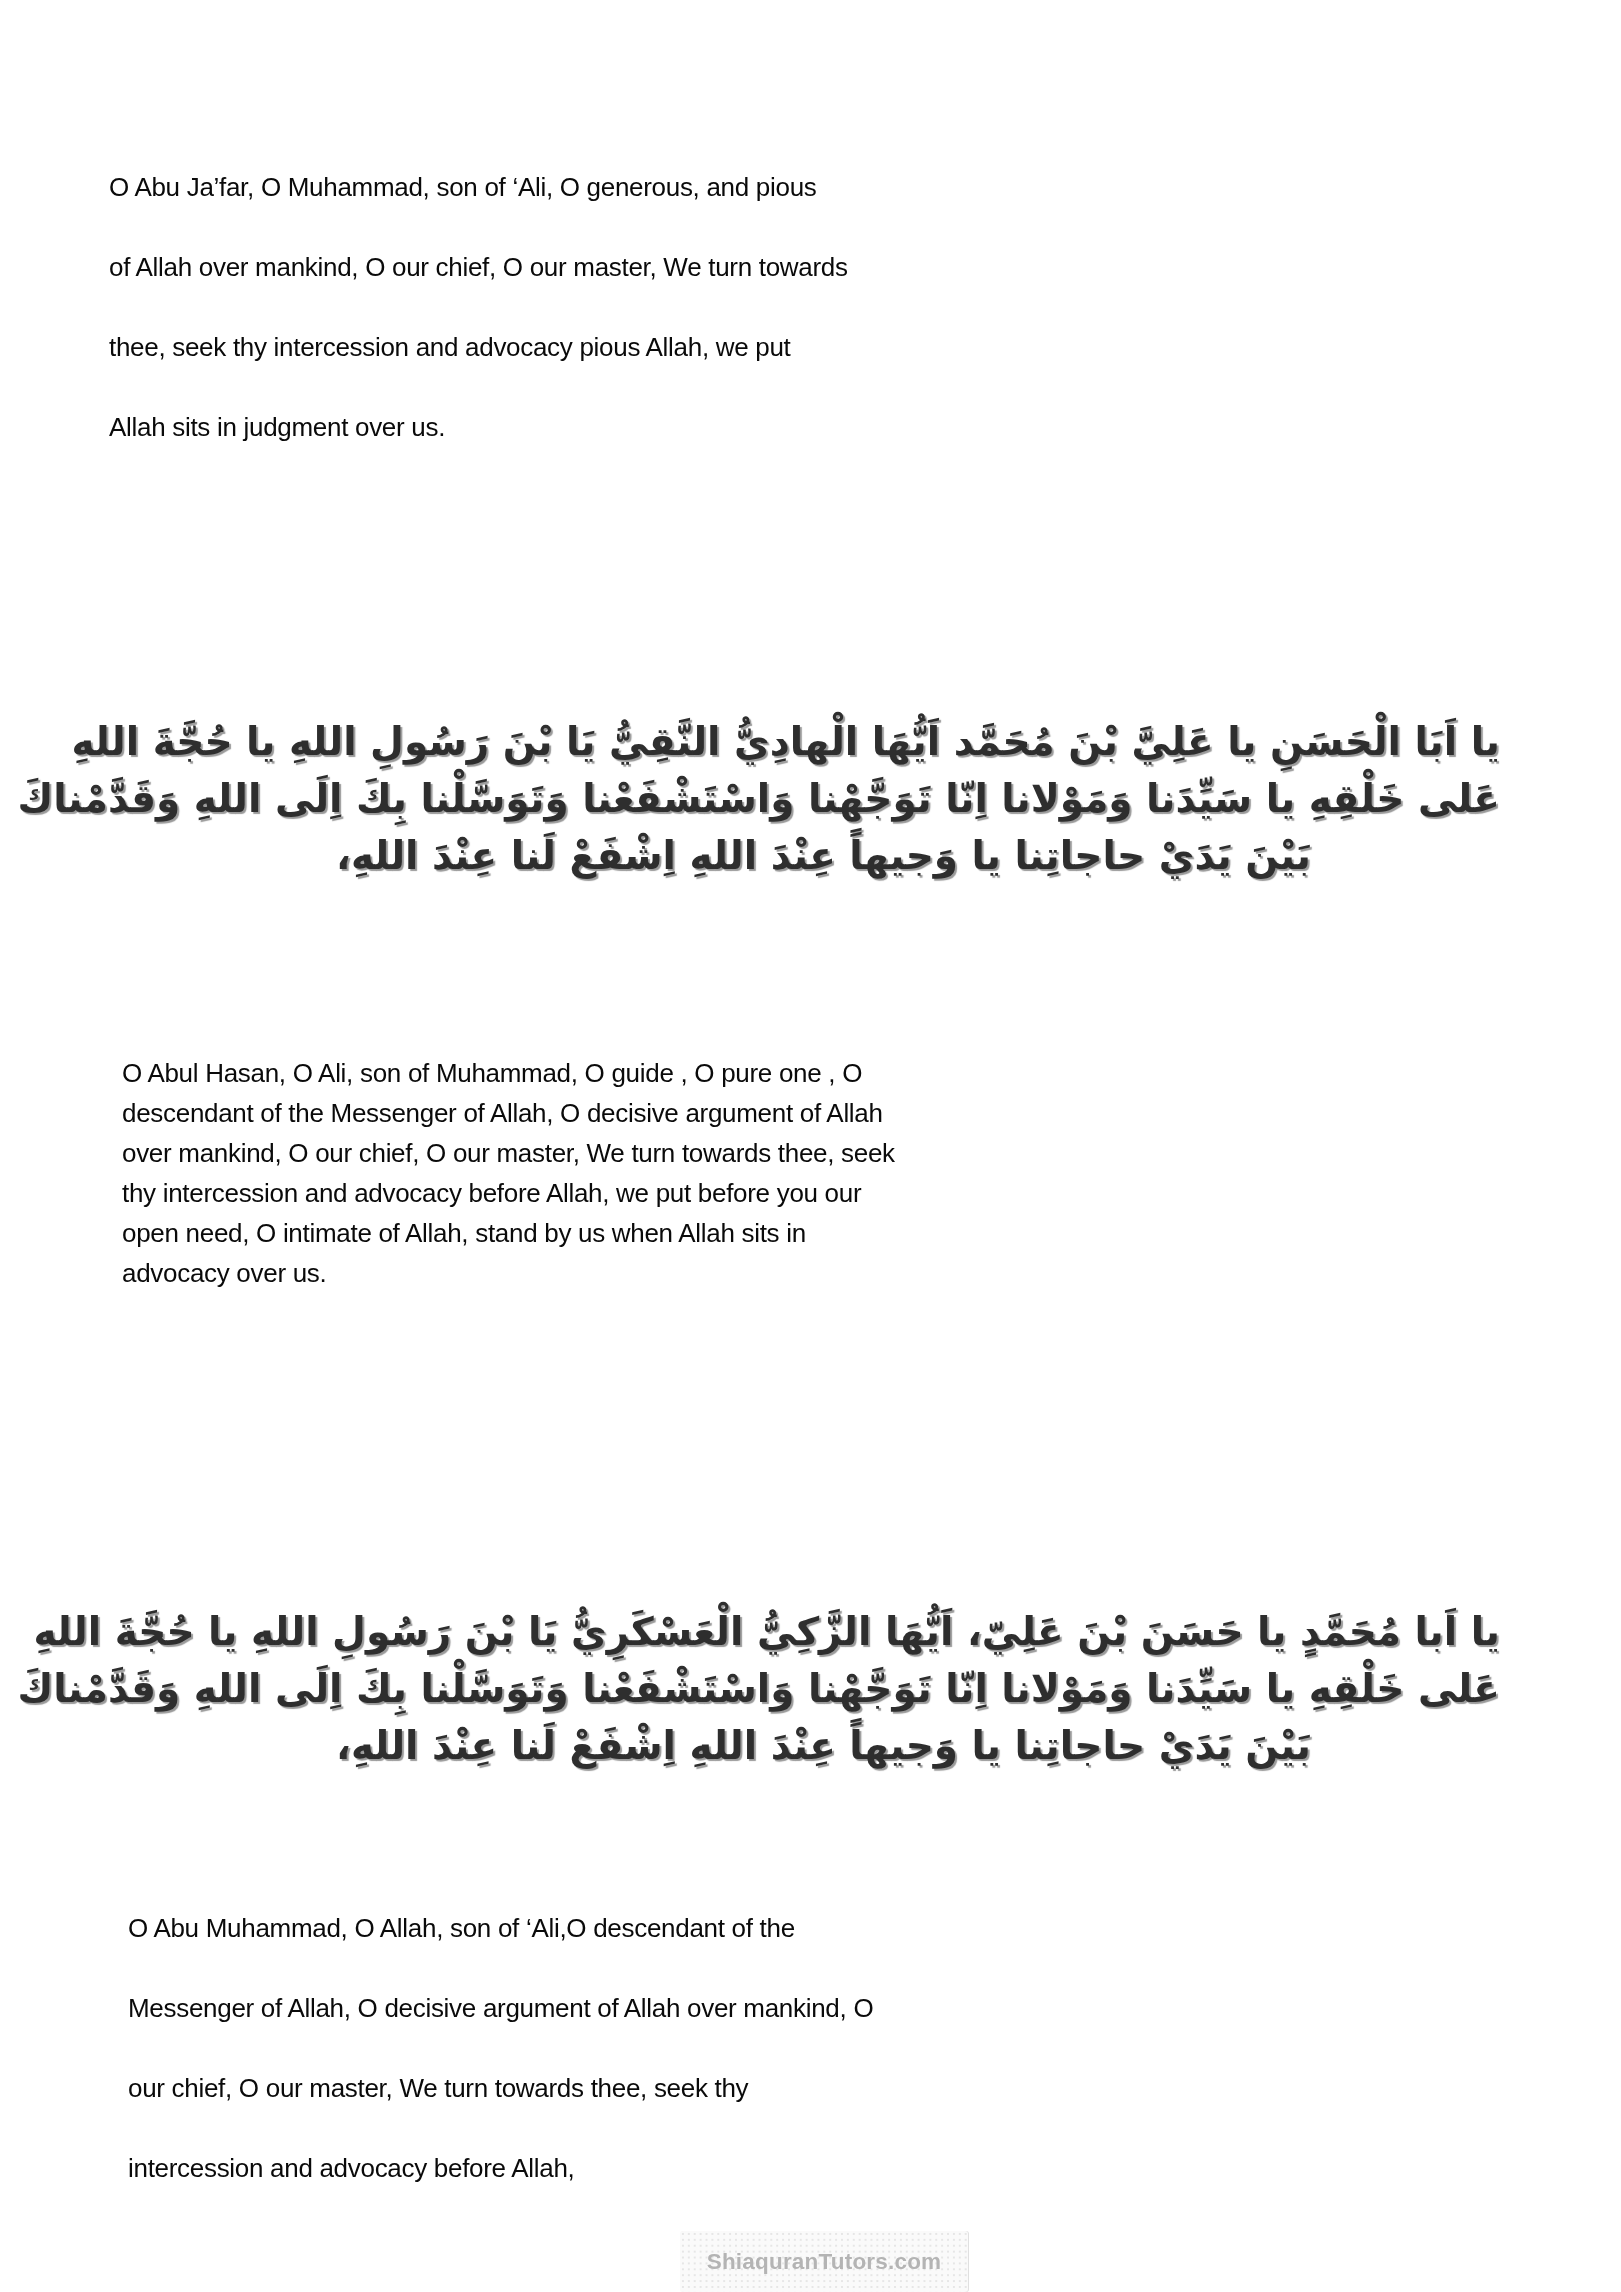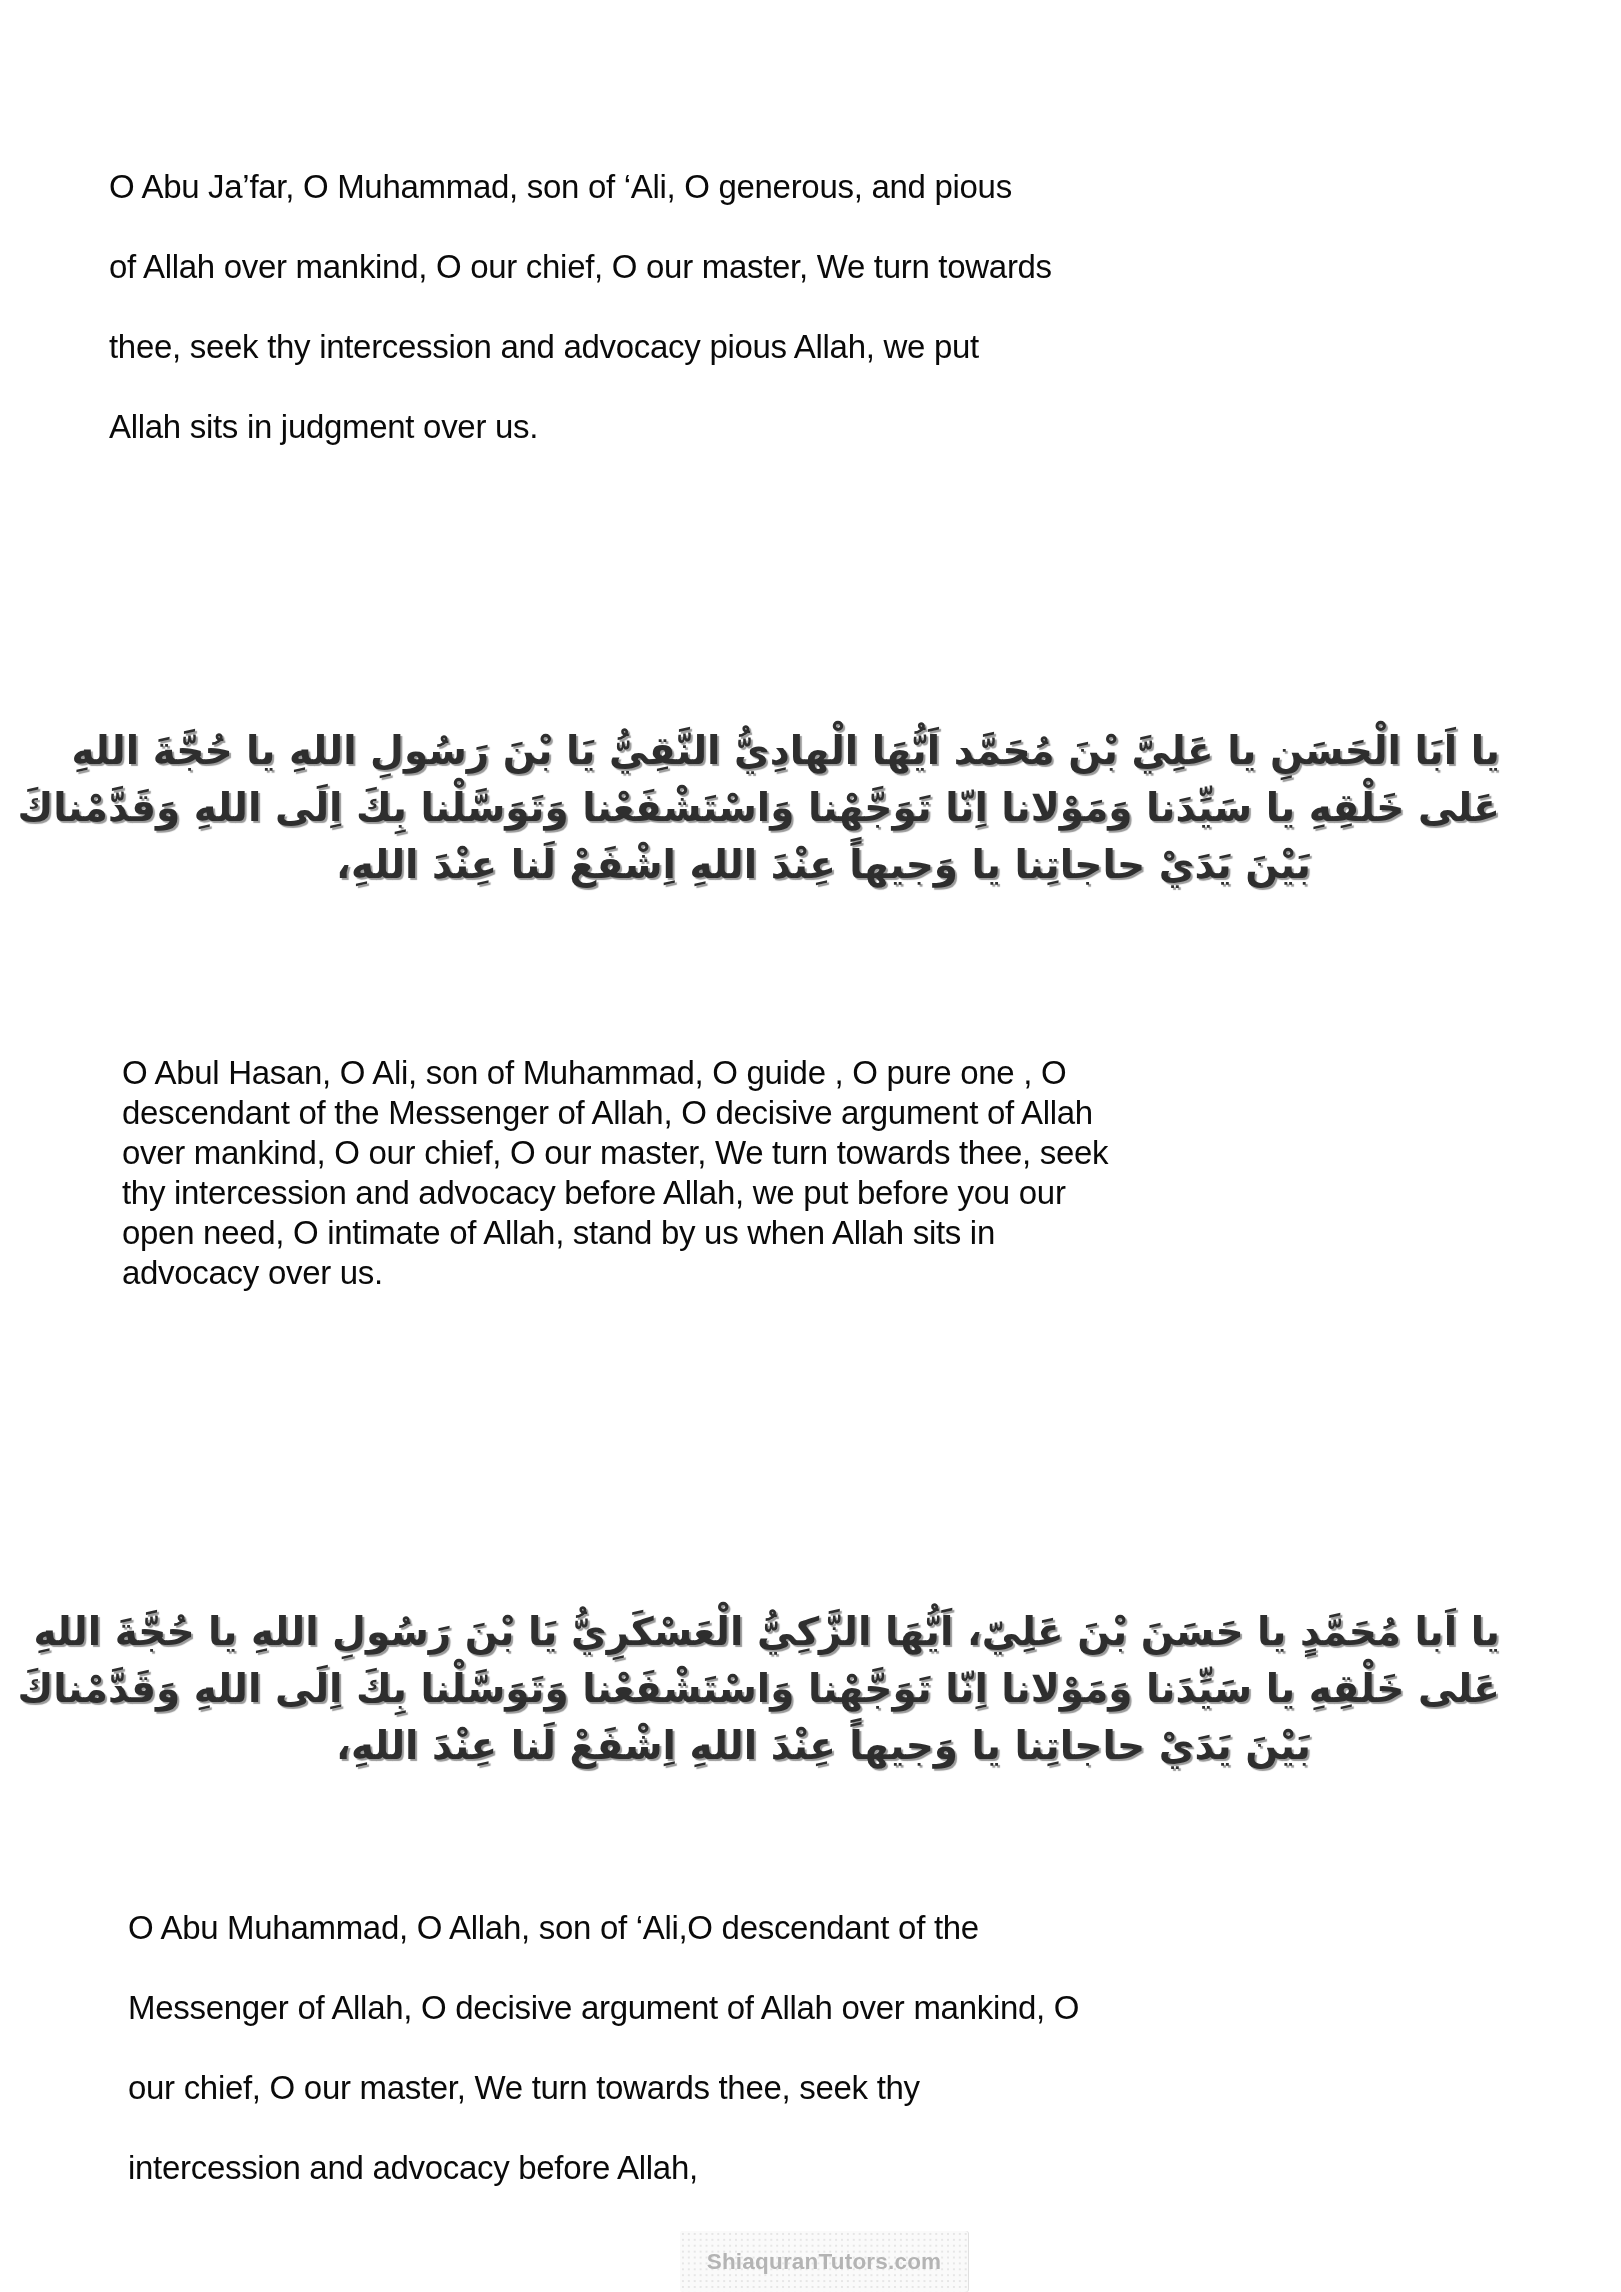--- a/index.html
+++ b/index.html
@@ -10,21 +10,21 @@
     body {
       width: 1621px;
       height: 2293px;
       position: relative;
       overflow: hidden;
       color: #000000;
     }
     .en {
       position: absolute;
       font-family: "Liberation Sans", sans-serif;
-      font-size: 33px;
+      font-size: 26px;
       color: #0a0a0a;
       letter-spacing: -0.3px;
     }
     .en.spaced { line-height: 80px; }
     .en.tight { line-height: 40px; }
     .en .line { display: block; white-space: nowrap; }
 
     #para1 { left: 109px; top: 147px; width: 1421px; }
     #para2 { left: 122px; top: 1053px; width: 1470px; }
     #para3 { left: 128px; top: 1888px; width: 1421px; }
@@ -34,21 +34,21 @@
       direction: rtl;
       text-align: center;
       font-family: "DejaVu Sans", sans-serif;
       font-size: 39px;
       line-height: 57px;
       color: #2e2e2e;
       font-weight: bold;
       text-shadow: 2px 2px 1px #9a9a9a;
     }
     .ar .line { display: block; white-space: nowrap; }
-    #arabic1 { left: 147px; top: 713px; width: 1353px; margin-top: 9px; }
+    #arabic1 { left: 147px; top: 713px; width: 1353px; }
     #arabic2 { left: 147px; top: 1603px; width: 1353px; }
 
     #watermark {
       position: absolute;
       left: 680px;
       top: 2231px;
       width: 288px;
       height: 61px;
       background-color: #fafafa;
       background-image: radial-gradient(#e6e6e6 0.8px, transparent 0.9px);

